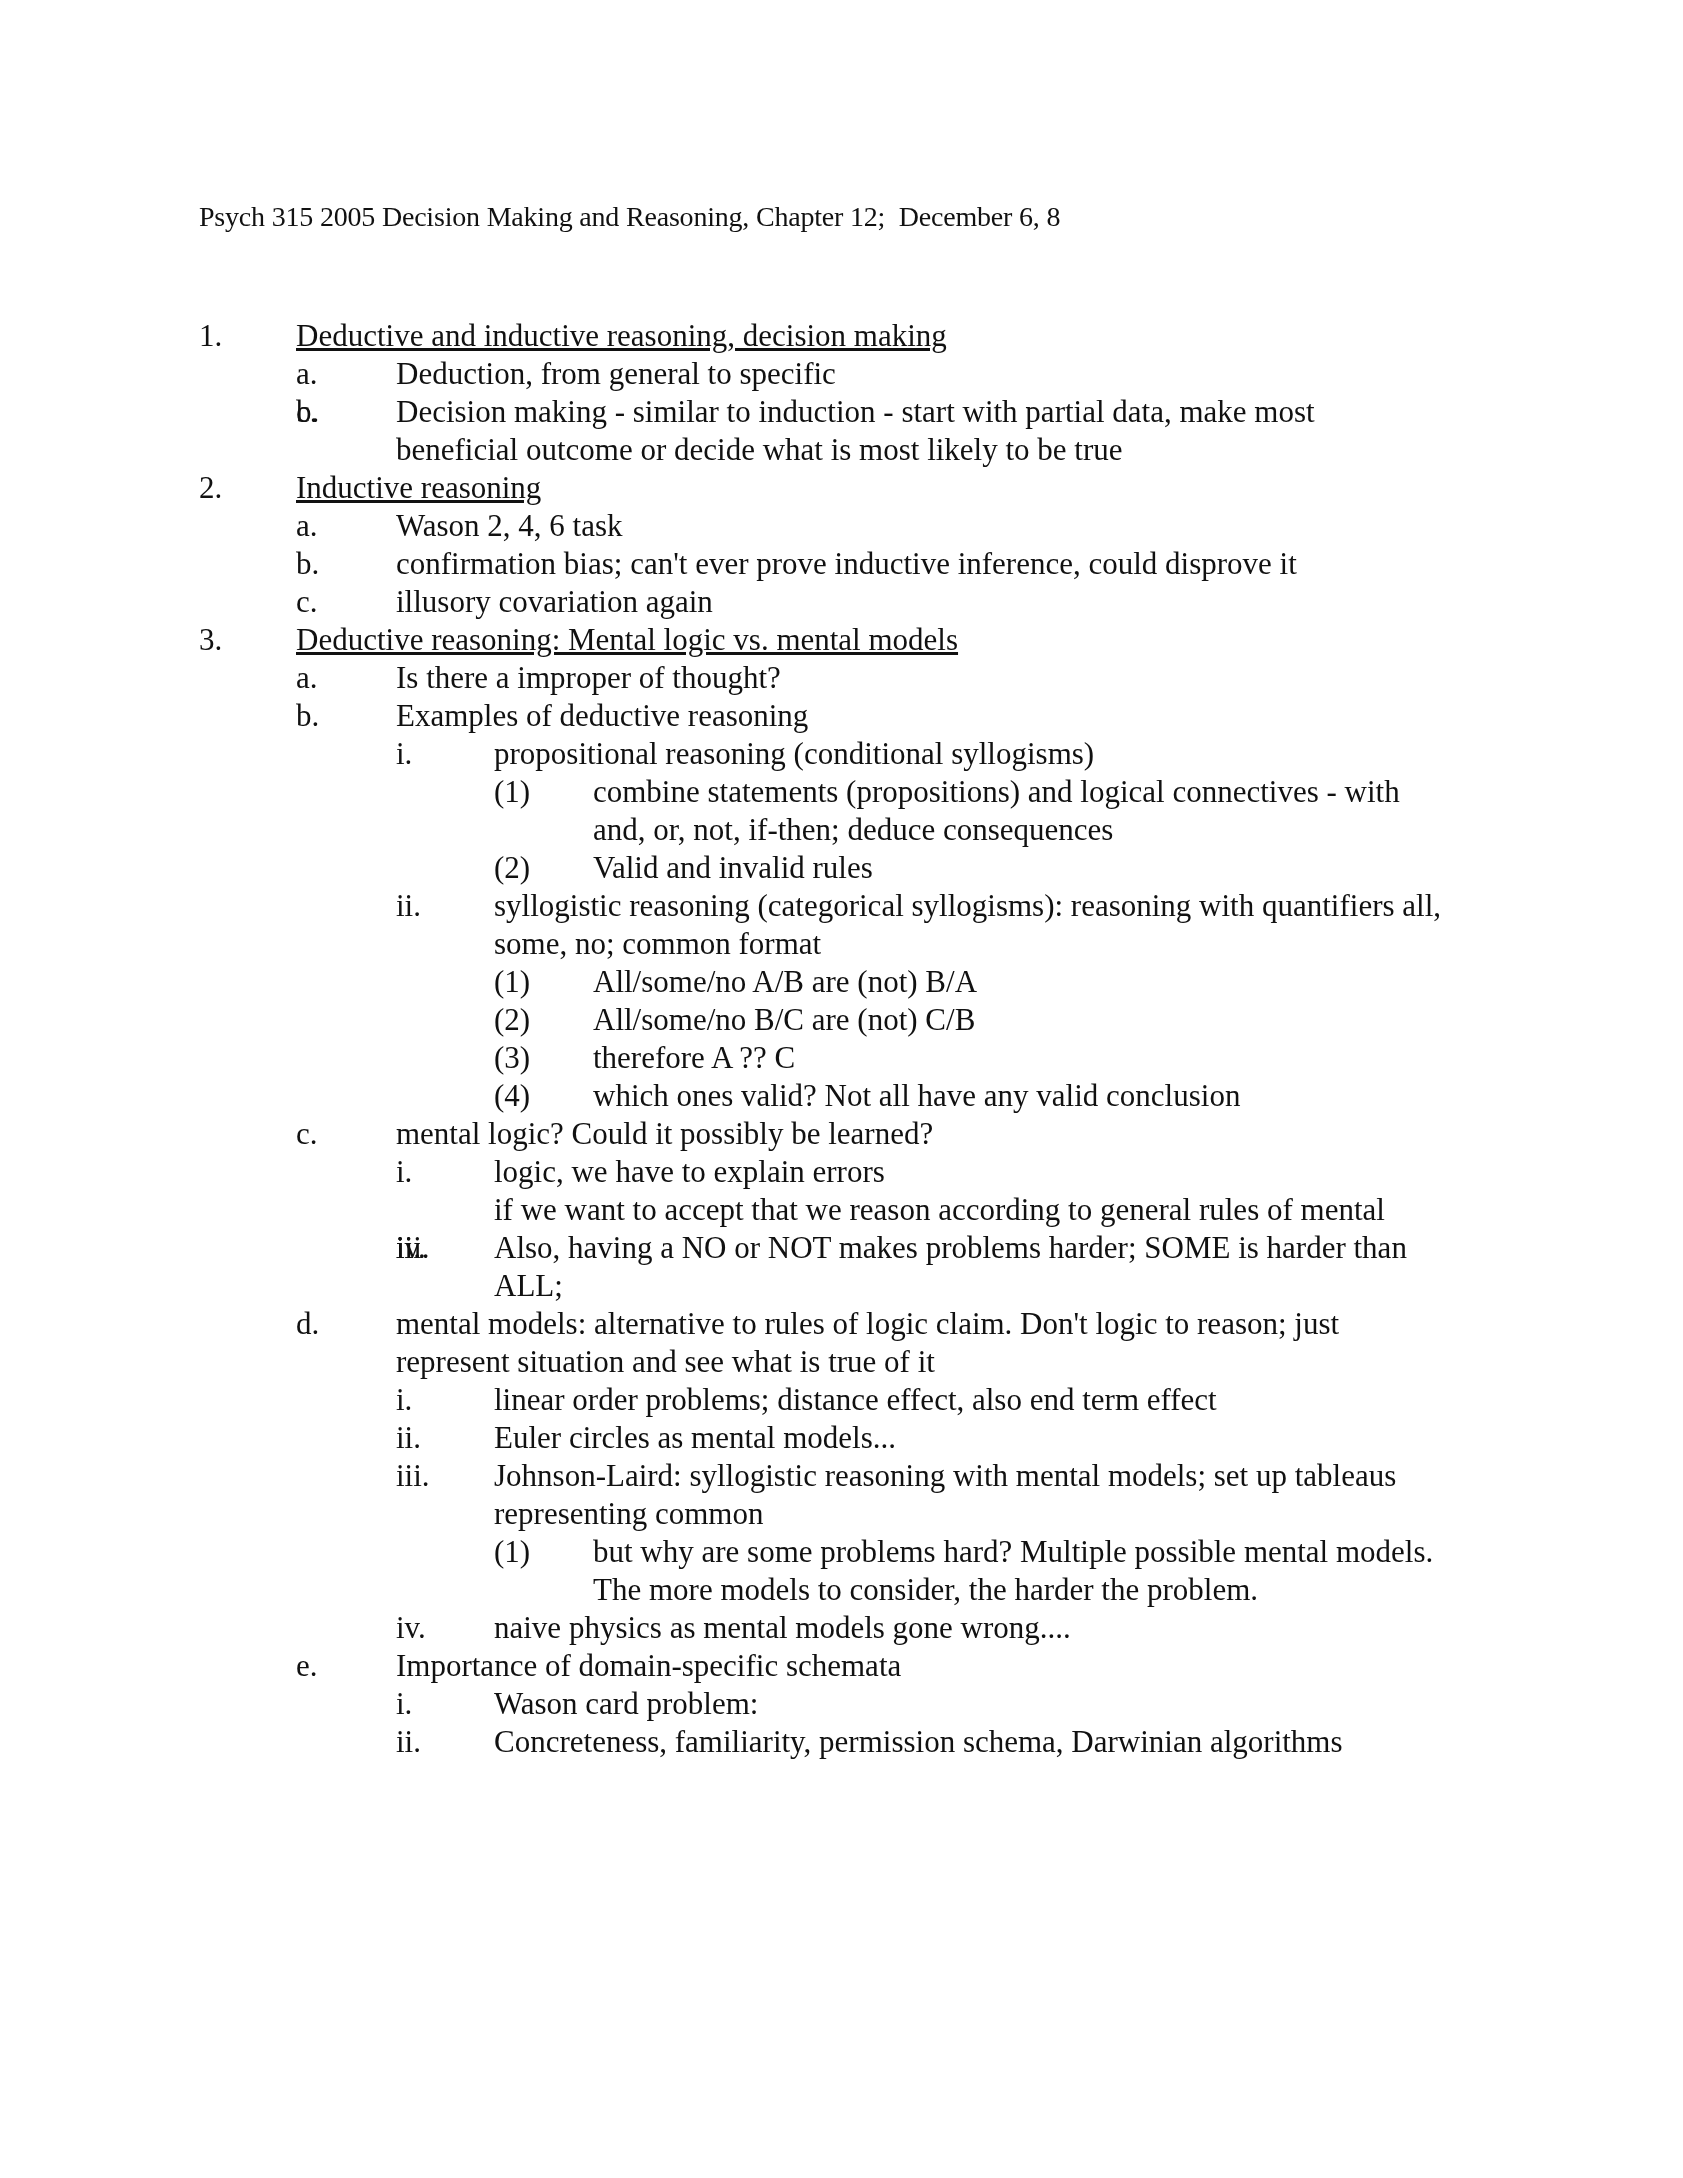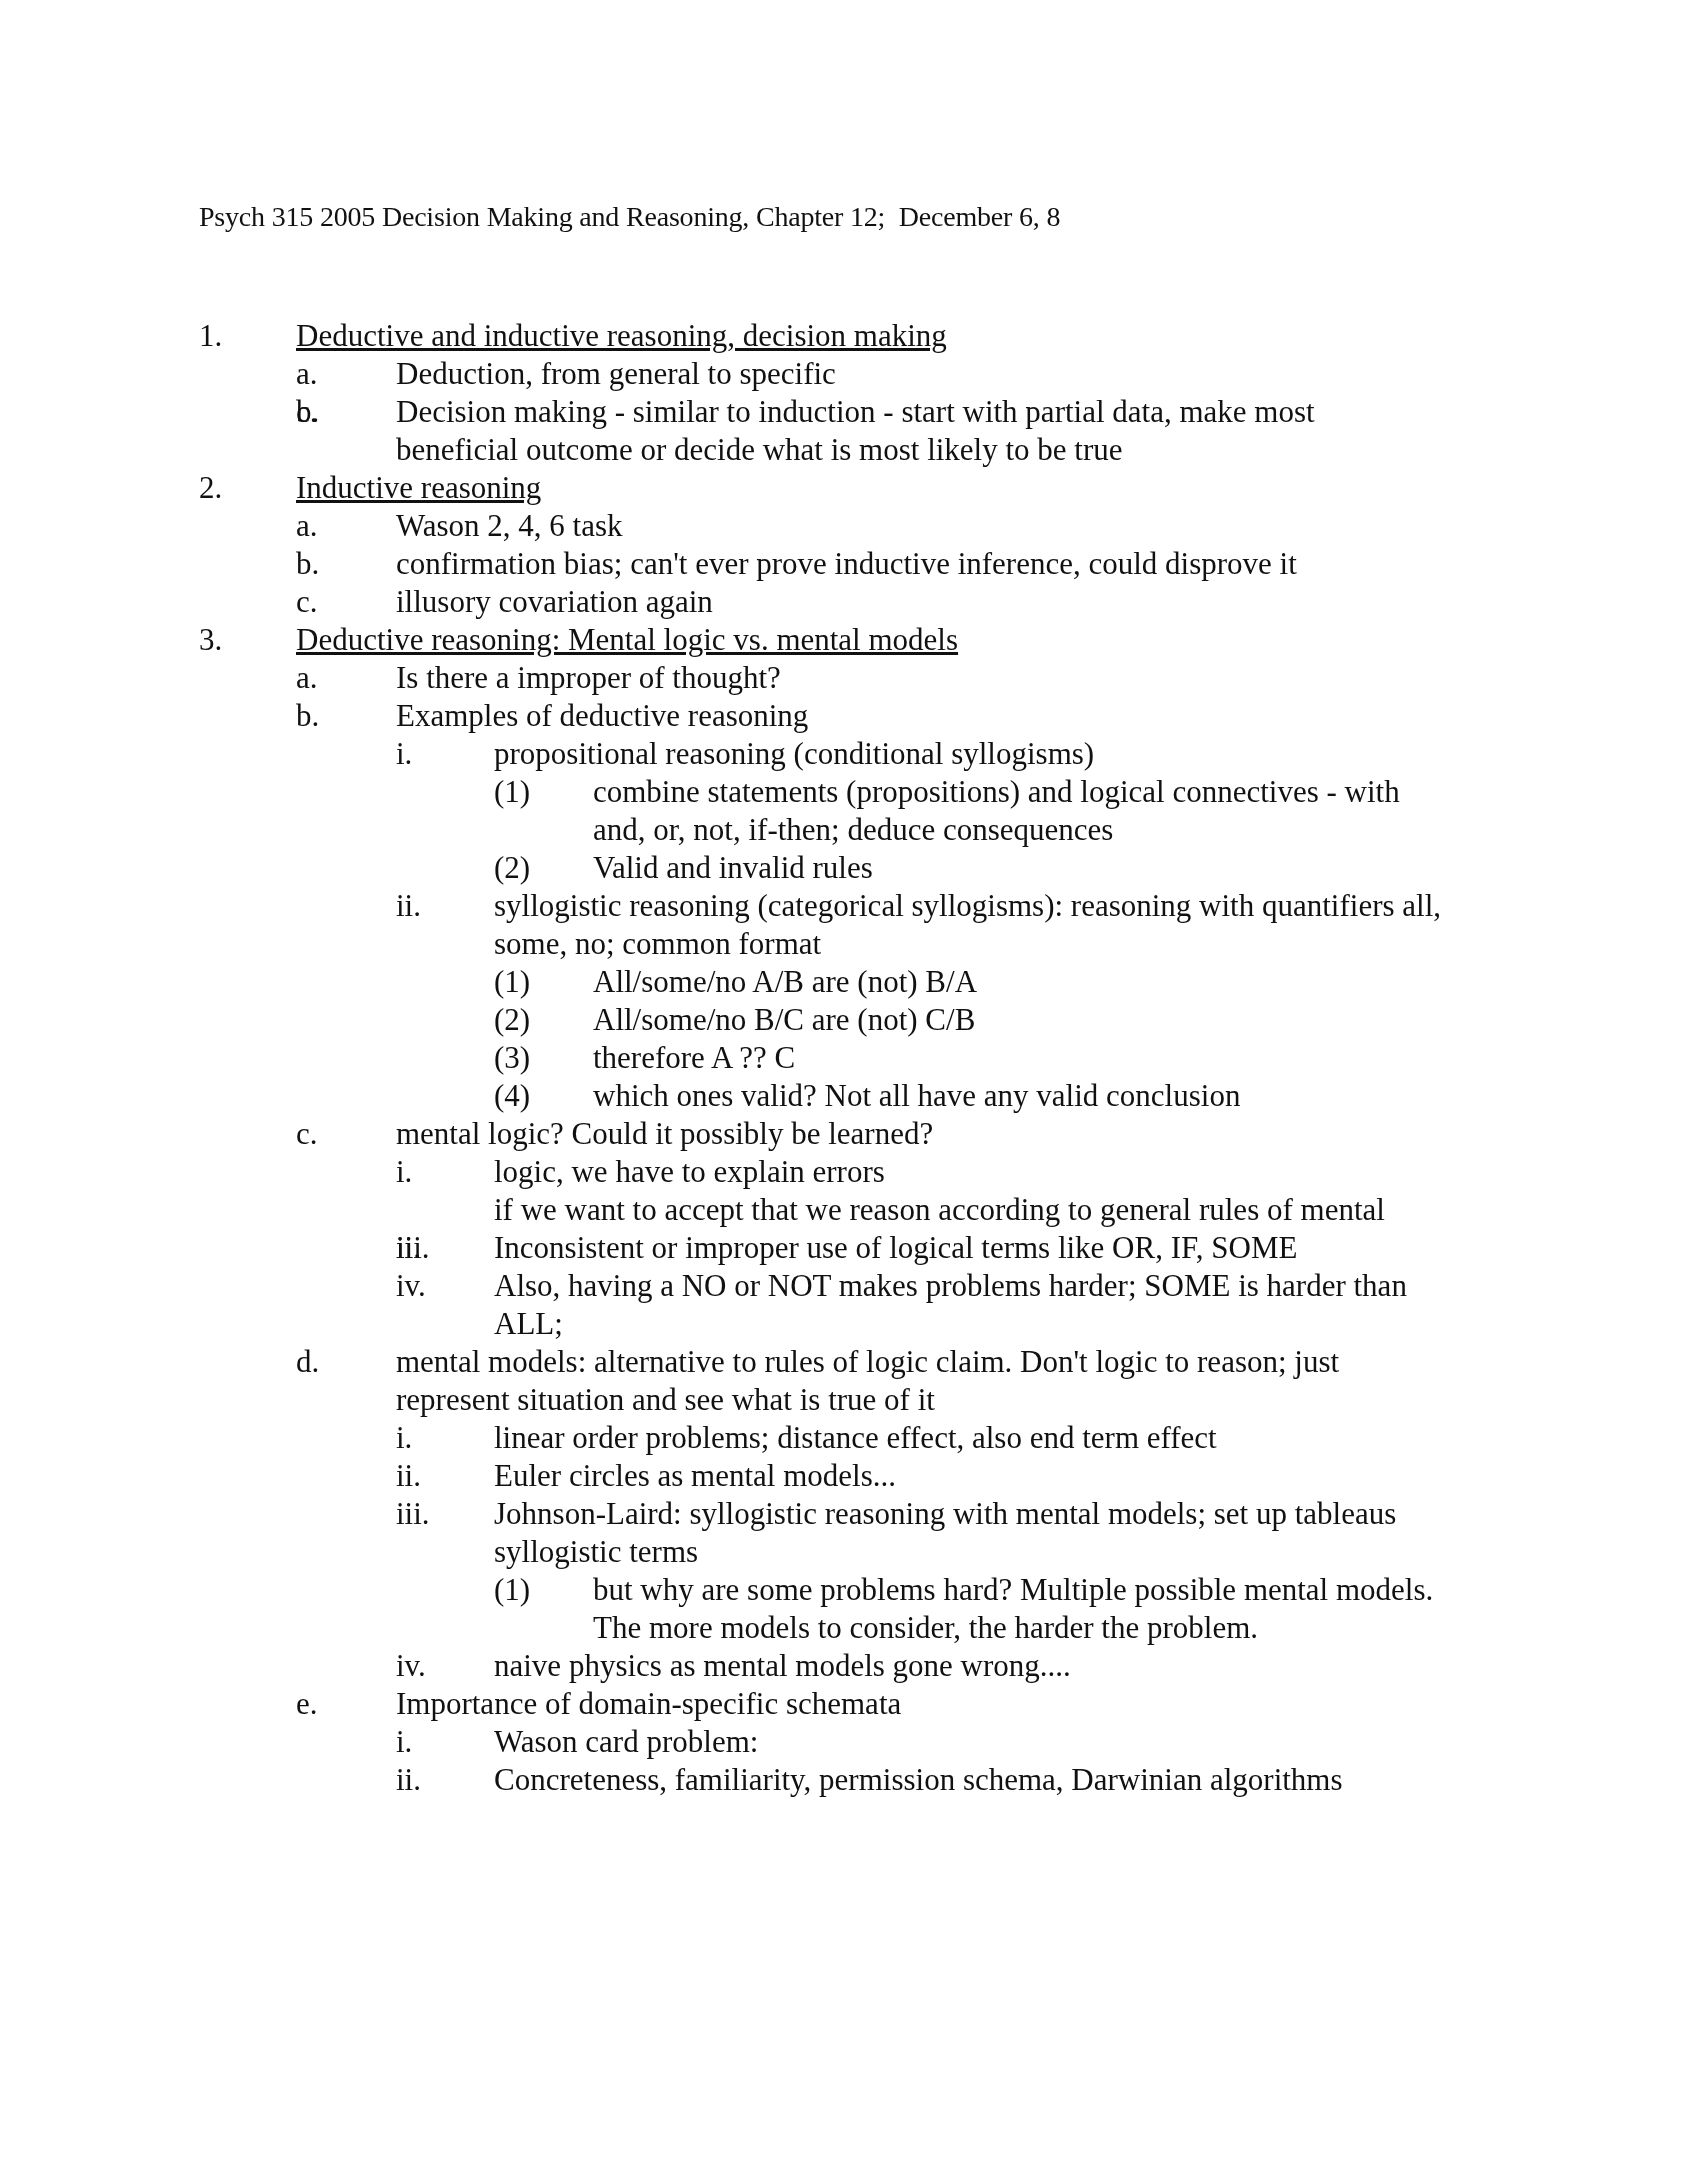--- a/index.html
+++ b/index.html
@@ -156,21 +156,20 @@
     <div class="row l3">
       <span class="marker">i.</span>
       <span class="text">logic, we have to explain errors</span>
       <span class="text">if we want to accept that we reason according to general rules of mental</span>
     </div>
     <div class="row l3">
       <span class="marker">ii.</span>
     </div>
     <div class="row l3">
       <span class="marker">iii.</span>
-      <span class="text">Inconsistent or improper use of logical terms like OR, IF, SOME</span>
     </div>
     <div class="row l3">
       <span class="marker">iv.</span>
       <span class="text">Also, having a NO or NOT makes problems harder; SOME is harder than</span>
       <span class="text">ALL;</span>
     </div>
     <div class="row l2">
       <span class="marker">d.</span>
       <span class="text">mental models: alternative to rules of logic claim. Don't logic to reason; just</span>
       <span class="text">represent situation and see what is true of it</span>
@@ -179,21 +178,21 @@
       <span class="marker">i.</span>
       <span class="text">linear order problems; distance effect, also end term effect</span>
     </div>
     <div class="row l3">
       <span class="marker">ii.</span>
       <span class="text">Euler circles as mental models...</span>
     </div>
     <div class="row l3">
       <span class="marker">iii.</span>
       <span class="text">Johnson-Laird: syllogistic reasoning with mental models; set up tableaus</span>
-      <span class="text">syllogistic terms</span>
+      <span class="text">representing common</span>
     </div>
     <div class="row l4">
       <span class="marker">(1)</span>
       <span class="text">but why are some problems hard? Multiple possible mental models.</span>
       <span class="text">The more models to consider, the harder the problem.</span>
     </div>
     <div class="row l3">
       <span class="marker">iv.</span>
       <span class="text">naive physics as mental models gone wrong....</span>
     </div>

